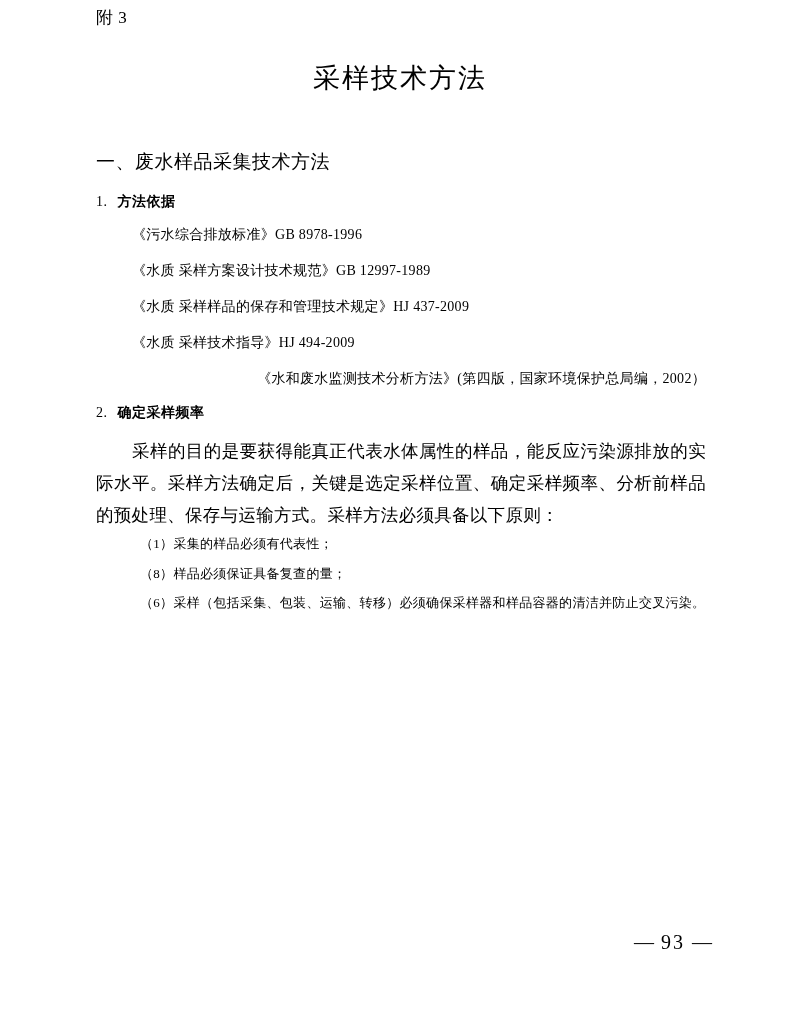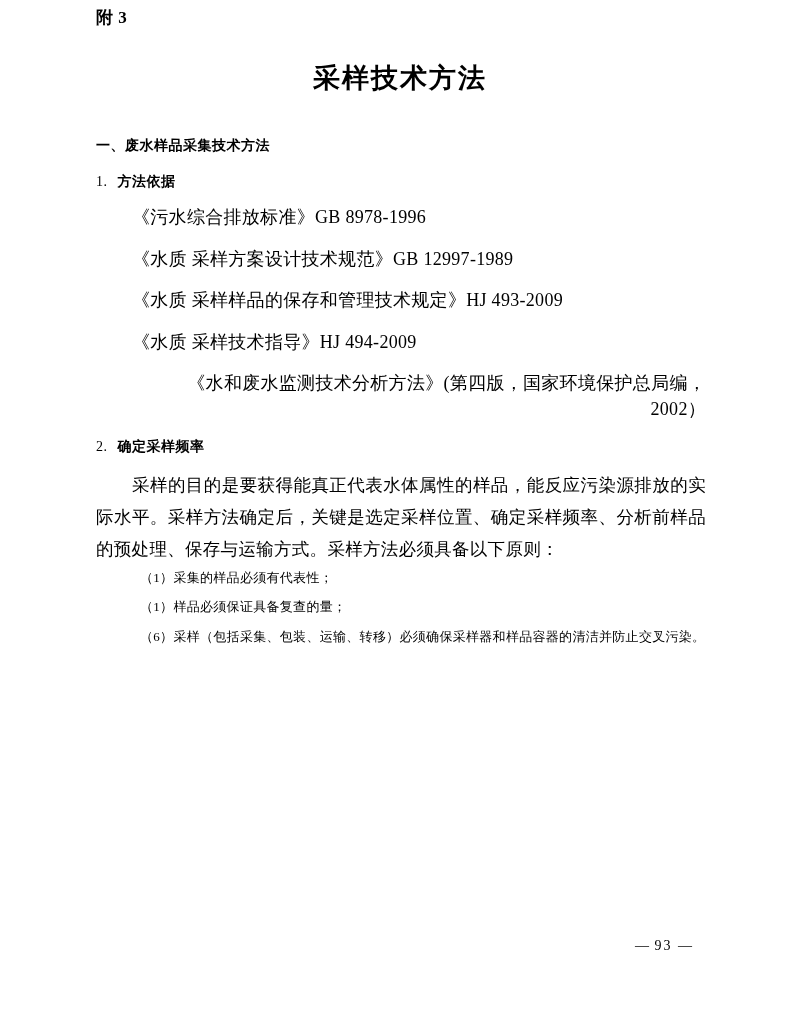--- a/index.html
+++ b/index.html
@@ -20,57 +20,57 @@
     width: 800px;
     height: 1010px;
     box-sizing: border-box;
     padding: 0;
   }
   .header-label {
     position: absolute;
     top: 6px;
     left: 96px;
     font-size: 17px;
-    font-weight: bold;
+    font-weight: normal;
     letter-spacing: 0.5px;
   }
   .doc-title {
     position: absolute;
     top: 60px;
     left: 0;
     width: 800px;
     text-align: center;
     font-size: 27px;
-    font-weight: bold;
+    font-weight: normal;
     letter-spacing: 2px;
   }
   .content {
     position: absolute;
     top: 137px;
     left: 96px;
     width: 610px;
   }
   .section-head {
-    font-size: 14px;
-    font-weight: bold;
-    margin: 0 0 18px 0;
+    font-size: 19px;
+    font-weight: normal;
+    margin: 12px 0 18px 0;
     letter-spacing: 0.5px;
   }
   .sub-head {
     font-size: 14px;
     font-weight: bold;
     margin: 0 0 14px 0;
     letter-spacing: 0.5px;
   }
   .sub-head .num {
     font-weight: normal;
     margin-right: 10px;
   }
   .ref-line {
-    font-size: 18px;
+    font-size: 14px;
     margin: 0 0 16px 0;
     text-indent: 36px;
     line-height: 1.42;
     letter-spacing: 0.3px;
   }
   .ref-line.wrap {
     text-indent: 36px;
     text-align: right;
   }
   .para {
@@ -86,22 +86,22 @@
     margin: 0 0 6px 8px;
     text-indent: 36px;
     line-height: 1.82;
     letter-spacing: 0.3px;
     text-align: justify;
     font-family: Liberation Serif, serif;
   }
   .footer {
     position: absolute;
     bottom: 56px;
-    right: 108px;
-    font-size: 14px;
+    right: 88px;
+    font-size: 20px;
     letter-spacing: 2px;
     color: #000;
   }
   .footer .dash {
     letter-spacing: 0;
   }
 </style>
 </head>
 <body>
 
@@ -114,32 +114,32 @@
   <div class="content">
 
     <p class="section-head">一、废水样品采集技术方法</p>
 
     <p class="sub-head">
       <span class="num">1.</span><span>方法依据</span>
     </p>
 
     <p class="ref-line">《污水综合排放标准》GB 8978-1996</p>
     <p class="ref-line">《水质  采样方案设计技术规范》GB 12997-1989</p>
-    <p class="ref-line">《水质  采样样品的保存和管理技术规定》HJ 493-2009</p>
+    <p class="ref-line">《水质  采样样品的保存和管理技术规定》HJ 437-2009</p>
     <p class="ref-line">《水质  采样技术指导》HJ 494-2009</p>
     <p class="ref-line wrap">《水和废水监测技术分析方法》(第四版，国家环境保护总局编，2002）</p>
 
     <p class="sub-head">
       <span class="num">2.</span><span>确定采样频率</span>
     </p>
 
     <p class="para">采样的目的是要获得能真正代表水体属性的样品，能反应污染源排放的实际水平。采样方法确定后，关键是选定采样位置、确定采样频率、分析前样品的预处理、保存与运输方式。采样方法必须具备以下原则：</p>
 
     <p class="item">（1）采集的样品必须有代表性；</p>
-    <p class="item">（1）样品必须保证具备复查的量；</p>
+    <p class="item">（8）样品必须保证具备复查的量；</p>
     <p class="item">（6）采样（包括采集、包装、运输、转移）必须确保采样器和样品容器的清洁并防止交叉污染。</p>
 
   </div>
 
   <div class="footer">
     <span class="dash">—</span>
     <span>93</span>
     <span class="dash">—</span>
   </div>
 

